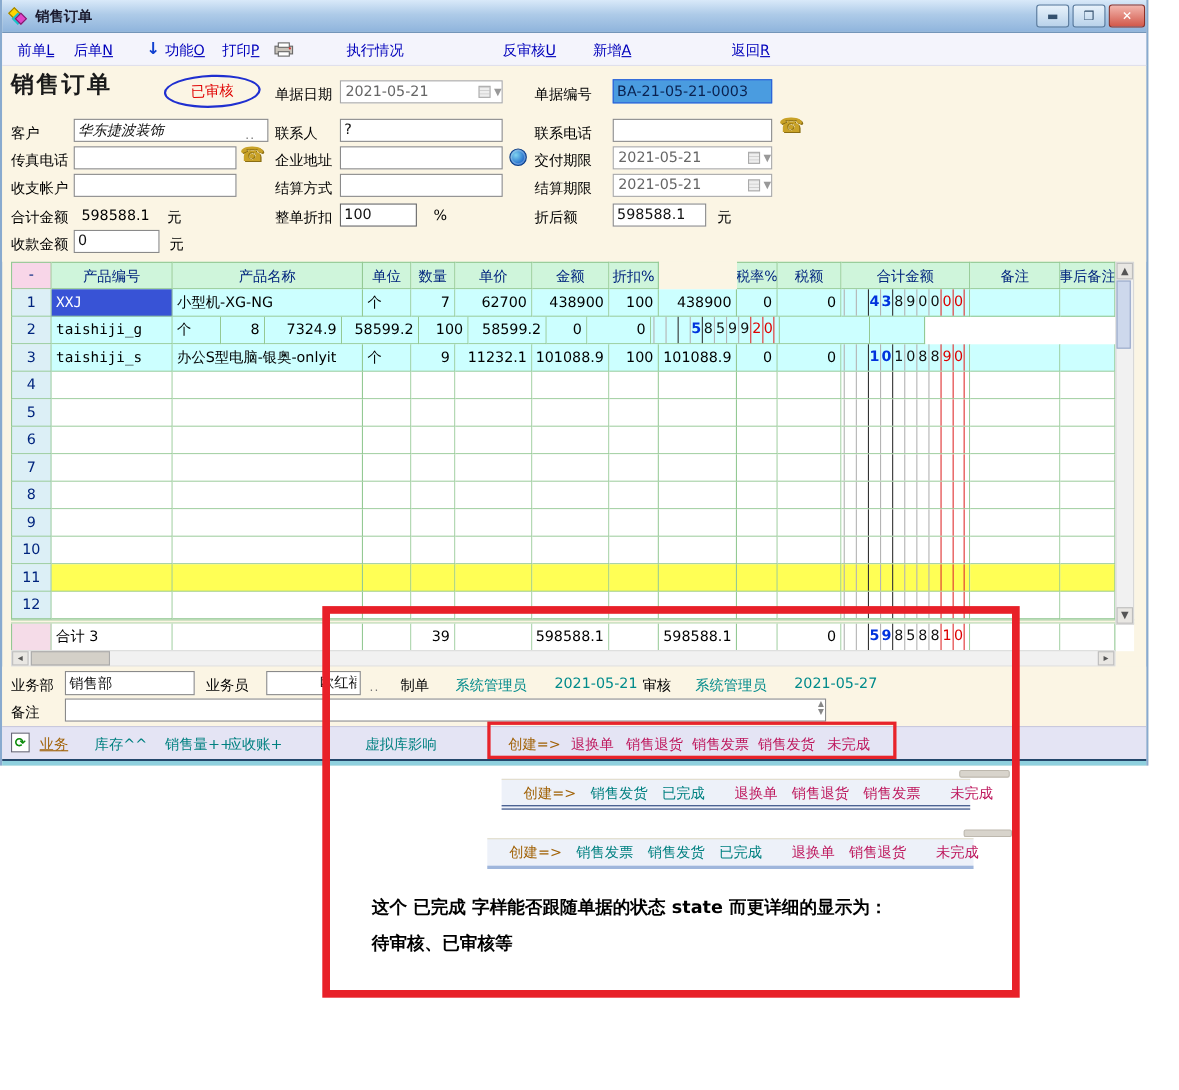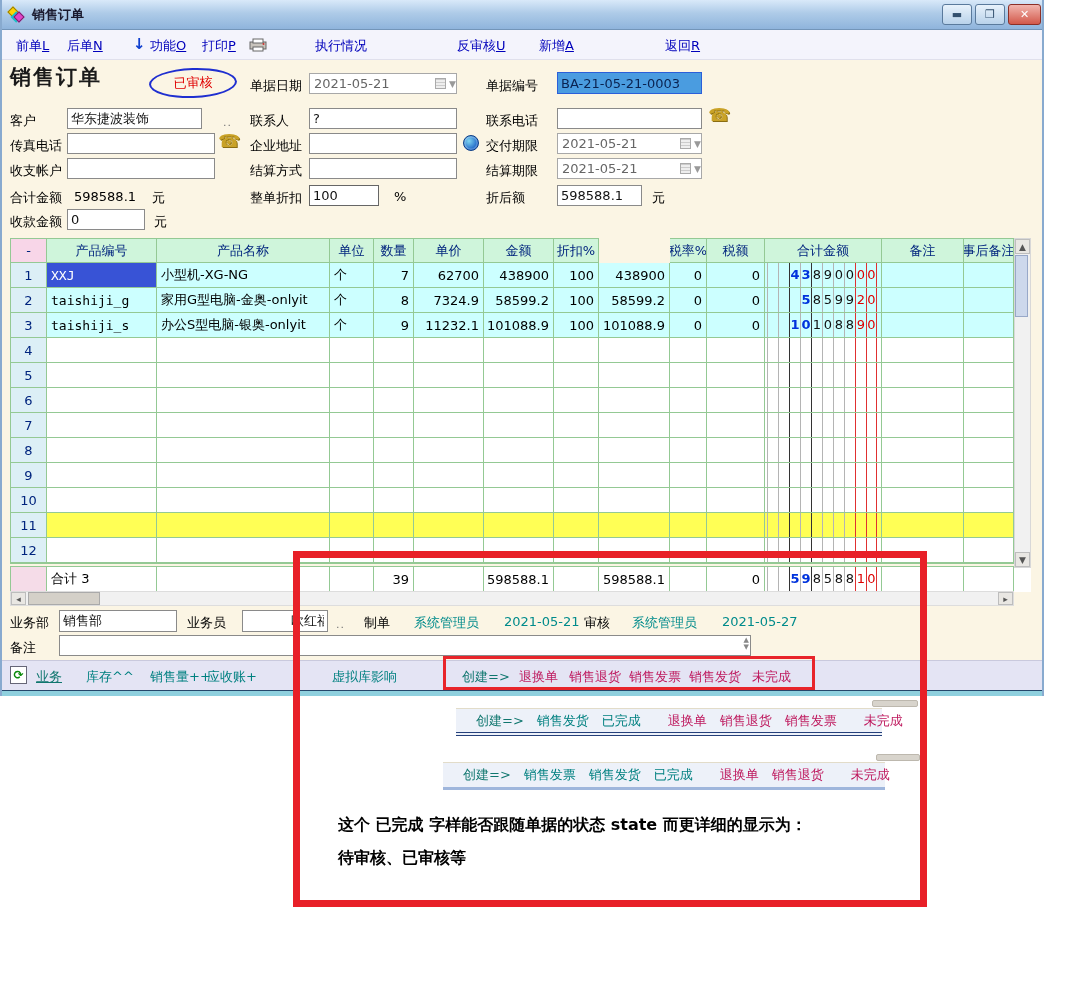--- a/index.html
+++ b/index.html
@@ -88,21 +88,21 @@
   #hthumb { width:72px; height:13px; background:#D4D0C8; border:1px solid #AAA; margin-left:2px; }
 
   
   #footerform { position:absolute; left:0; top:606px; width:100%; height:54px; background:#FBF5E4; }
   .teal { color:#008B8B; }
   .spin { position:absolute; right:2px; top:2px; font-size:7px; color:#888; line-height:7px; text-align:center; }
 
   
   #tabbar { position:absolute; left:0; top:660px; width:100%; height:30px; background:#E4E4F4; border-top:1px solid #C9C9DD; }
   .tab-item { position:absolute; top:7px; white-space:nowrap; }
-  .blue-link { color:#0f766e; }
+  .blue-link { color:#a16207; }
   .teal-link { color:#008080; }
   .maroon-link { color:#be185d; }
   #doc-icon { position:absolute; left:8px; top:5px; width:17px; height:18px; background:#fff; border:1px solid #667;
               color:#0A8A0A; font-size:12px; text-align:center; line-height:16px; font-weight:bold; }
   #tab-redbox { position:absolute; left:443px; top:656px; width:372px; height:34px; border:3px solid #E8242A; pointer-events:none; }
   #window-bottom { position:absolute; left:0; top:690px; width:100%; height:6px;
                    background:linear-gradient(#24476B 0 1.5px, #8FD0DE 1.5px 100%); }
 
   
   #big-redrect { position:absolute; left:293px; top:551px; width:634px; height:356px; border:7px solid #E82028; pointer-events:none; }
@@ -162,21 +162,21 @@
 
     <span class="flabel" style="left:248px;top:17px;">单据日期</span>
     <div class="datefield" style="left:307px;top:13px;width:148px;">
       <span>2021-05-21</span>
         <span class="cal"><span class="calgrid"></span>▼</span>
     </div>
     <span class="flabel" style="left:484px;top:17px;">单据编号</span>
     <input class="finput docno" style="left: 555px; top: 12px; width: 145px; height: 22px;" value="BA-21-05-21-0003">
 
     <span class="flabel" style="left:8px;top:52px;">客户</span>
-    <input class="finput" style="left: 65px; top: 48px; width: 135px;" value="华东捷波装饰">
+    <input class="finput" style="left: 65px; top: 48px; width: 177px; font-style: italic;" value="华东捷波装饰">
     <span class="dots" style="left:221px;top:56px;">..</span>
     <span class="flabel" style="left:248px;top:52px;">联系人</span>
     <input class="finput" style="left: 307px; top: 48px; width: 148px;" value="?">
     <span class="flabel" style="left:484px;top:52px;">联系电话</span>
     <input class="finput" style="left: 555px; top: 48px; width: 145px;" value="">
     <span class="phone-icon" style="left:706px;top:44px;">☎</span>
 
     <span class="flabel" style="left:8px;top:77px;">传真电话</span>
     <input class="finput" style="left: 65px; top: 73px; width: 148px;" value="">
     <span class="phone-icon" style="left:216px;top:70px;">☎</span>
@@ -255,21 +255,20 @@
             <span class="dg ck">0</span>
             <span class="dg br cr">0</span>
             <span class="dg br cr">0</span>
           </div>
           <div class="tc txt" style="width: 82px;"></div>
           <div class="tc txt" style="width: 50px;"></div>
         </div>
         <div class="trow fill">
           <div class="tc num" style="width: 37px;">2</div>
           <div class="tc txt code" style="width: 110px;">taishiji_g</div>
-          <div class="tc txt" style="width: 173px;">家用G型电脑-金奥-onlyit</div>
           <div class="tc txt" style="width: 44px;">个</div>
           <div class="tc num2" style="width: 40px;">8</div>
           <div class="tc num2" style="width: 70px;">7324.9</div>
           <div class="tc num2" style="width: 70px;">58599.2</div>
           <div class="tc num2" style="width: 45px;">100</div>
           <div class="tc num2" style="width: 71px;">58599.2</div>
           <div class="tc num2" style="width: 37px;">0</div>
           <div class="tc num2" style="width: 58px;">0</div>
           <div class="dcell" style="width: 117px;">
             <span class="dg"></span>

